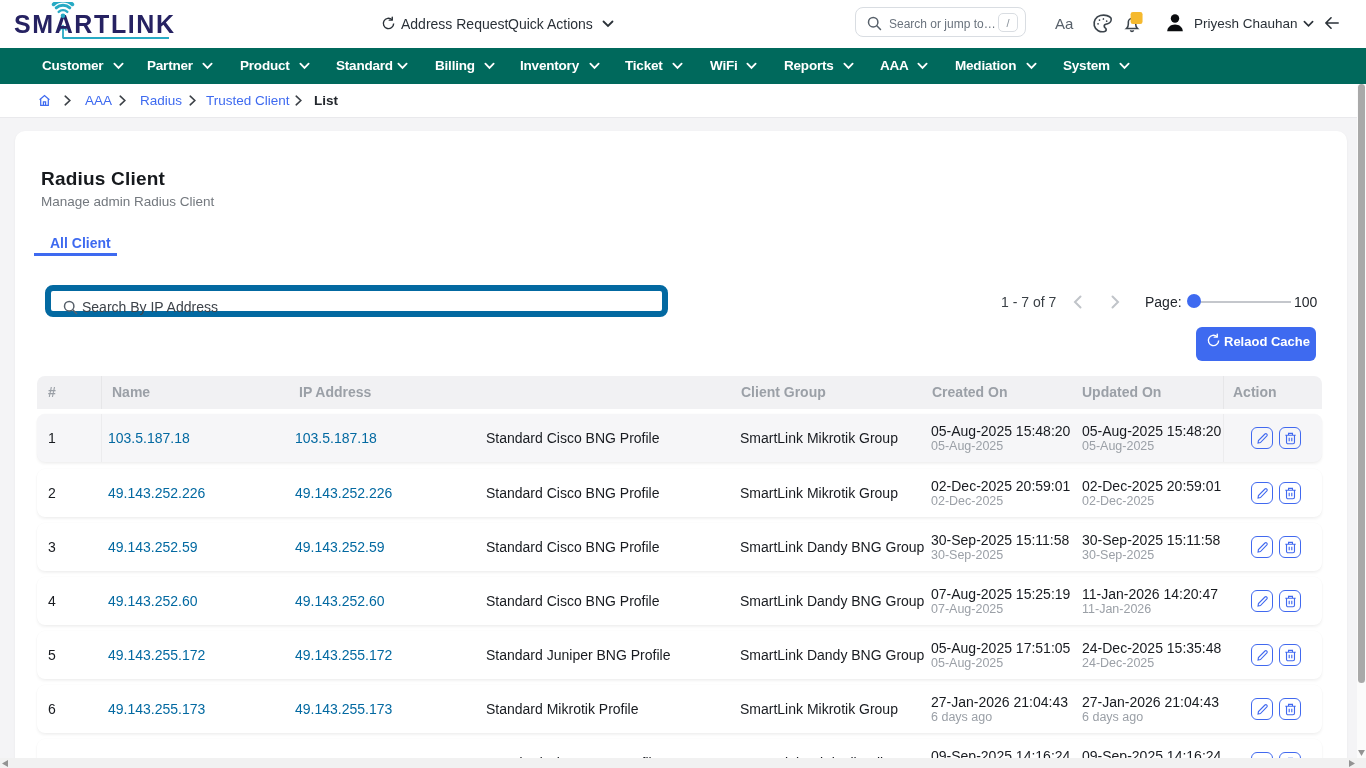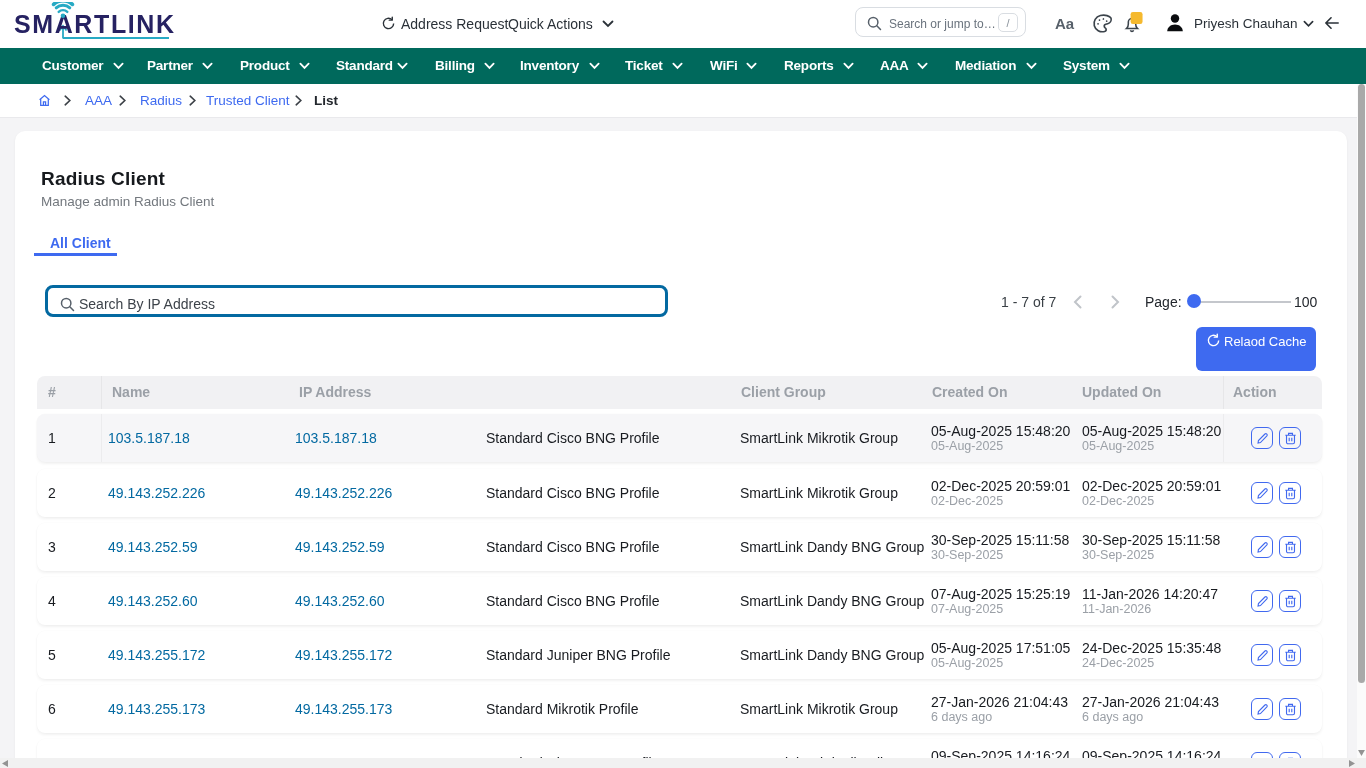--- a/index.html
+++ b/index.html
@@ -19,23 +19,23 @@
 .crumb { position:absolute; top:0; height:33px; line-height:33px; font-size:13.5px; }
 .crumb.blue { color:#3e6af0; }
 .crumb.dark { color:#23272d; font-weight:bold; }
 #card { position:absolute; left:15px; top:131px; width:1332px; height:700px; background:#fff; border-radius:10px; box-shadow:0 1px 3px rgba(0,0,0,0.05); }
 h1 { position:absolute; left:26px; top:37px; font-size:19px; color:#16191d; letter-spacing:0.2px; }
 #sub { position:absolute; left:26px; top:63px; font-size:13.5px; color:#73787e; }
 #newbtn { position:absolute; left:1127px; top:43px; width:180px; height:29px; background:#3e6af0; border-radius:6px; color:#fff; font-size:14.5px; font-weight:bold; text-align:center; line-height:29px; }
 #newbtn svg { position:absolute; left:14px; top:7px; }
 #tabtext { position:absolute; left:35px; top:104px; font-size:14px; font-weight:bold; color:#3e6af0; }
 #tabline { position:absolute; left:19px; top:122px; width:83px; height:3px; background:#3e6af0; }
-#filter { position:absolute; left:30px; top:154px; width:623px; height:32px; border:3px solid #0369a1; border-radius:8px; }
+#filter { position:absolute; left:30px; top:154px; width:623px; height:32px; border:6px solid #0369a1; border-radius:8px; }
 #filter .ph { position:absolute; left:31px; top:8px; font-size:14px; color:#3d434a; }
-#reloadbtn { position:absolute; left:1181px; top:196px; width:120px; height:44px; background:#3e6af0; border-radius:6px; color:#fff; font-size:13px; font-weight:normal;text-align:right; }
+#reloadbtn { position:absolute; left:1181px; top:196px; width:120px; height:34px; background:#3e6af0; border-radius:6px; color:#fff; font-size:13px; font-weight:bold;text-align:right; }
 #reloadbtn span { position:absolute; left:28px; top:7px; }
 #reloadbtn svg { position:absolute; left:10px; top:6px; }
 #thead { position:absolute; left:22px; top:245px; width:1285px; height:33px; background:#f1f1f3; border-radius:8px 8px 0 0; }
 .hcell { position:absolute; top:0; height:33px; line-height:33px; font-size:14px; font-weight:bold; color:#9ba0a7; }
 .row { position:absolute; left:22px; width:1285px; height:48px; background:#fff; border-radius:8px; box-shadow:0 0 0 0.5px rgba(0,0,0,0.02), 0 2px 3px rgba(0,0,0,0.055); }
 .row.hov { background:#f6f6f8; }
 .cell { position:absolute; top:0; height:48px; line-height:48px; font-size:14px; color:#181b20; white-space:nowrap; }
 .cell.link { color:#0369a1; }
 .d1 { position:absolute; font-size:14px; color:#181b20; top:9px; white-space:nowrap; }
 .d2 { position:absolute; font-size:12.5px; color:#9ba0a7; top:25px; white-space:nowrap; }
@@ -79,21 +79,21 @@
         <path d="M1.5 1.5 L6 6 L10.5 1.5"></path>
       </svg>
     <div id="searchbox">
       <svg class="abs" style="left:11px; top:8px;" width="15" height="15" viewBox="0 0 15 15" fill="none" stroke="#57606a" stroke-width="1.5">
           <circle cx="6.2" cy="6.2" r="4.7"></circle>
           <path d="M9.8 9.8 L13.5 13.5" stroke-linecap="round"></path>
         </svg>
       <span class="ph">Search or jump to…</span>
       <div id="slashkey">/</div>
     </div>
-    <div class="topitem" style="left:1055px; color:#57606a; font-size:15px;font-weight:bold;">Aa</div>
+    <div class="topitem" style="left:1055px; color:#57606a; font-size:15px;">Aa</div>
     <svg class="abs" style="left:1092px; top:13px;" width="21" height="21" viewBox="0 0 24 24" fill="none" stroke="#3b434b" stroke-width="1.9">
         <path d="M12 2.6 C6.6 2.6 2.3 6.8 2.3 12 c0 5.2 4.3 9.4 9.7 9.4 c1.3 0 2.3-1 2.3-2.3 c0-.6-.2-1.1-.6-1.5 c-.4-.45-.6-1-.6-1.5 c0-1.25 1-2.25 2.25-2.25 h2.35 c2.9 0 5.3-2.35 5.3-5.25 C22.3 6 17.7 2.6 12 2.6 z" transform="rotate(-15 12 12)"></path>
         <g fill="#3b434b" stroke="none" transform="rotate(-15 12 12)">
           <circle cx="7" cy="11" r="1"></circle>
           <circle cx="9.7" cy="7.3" r="1"></circle>
           <circle cx="14.3" cy="7.3" r="1"></circle>
           <circle cx="17.3" cy="10.6" r="1"></circle>
         </g>
       </svg>
     <svg class="abs" style="left:1121px; top:12px;" width="22" height="22" viewBox="0 0 24 24">

